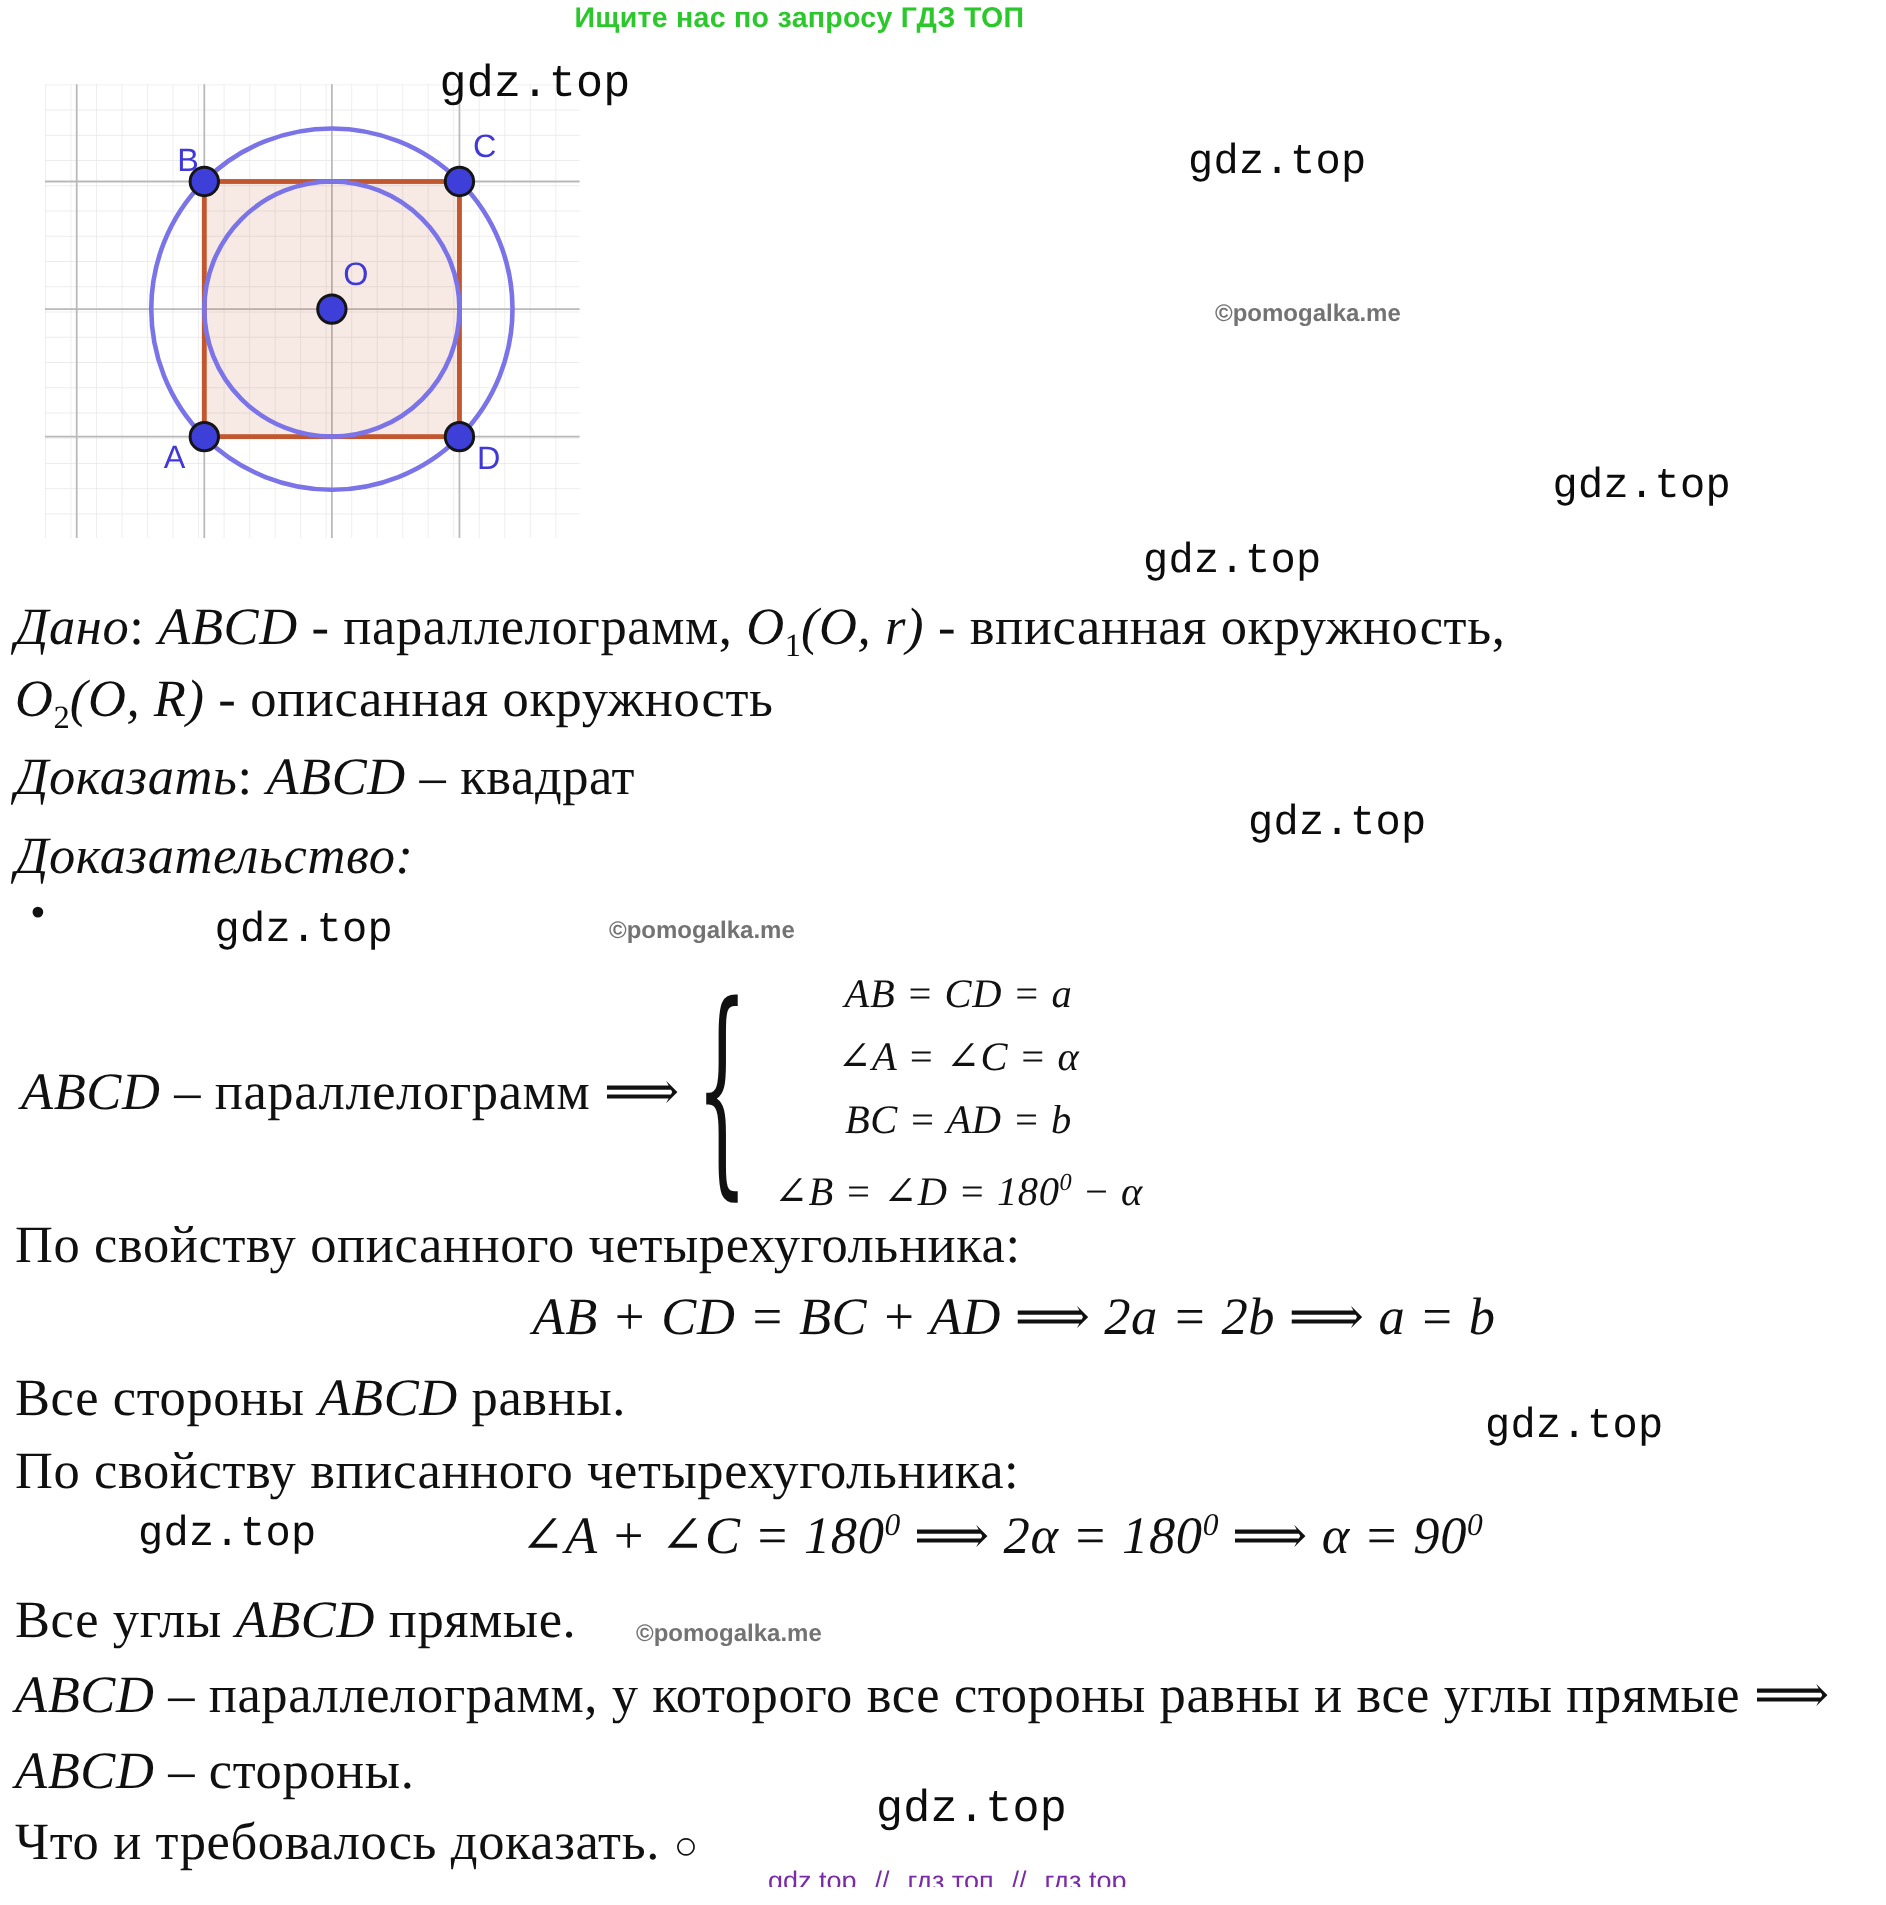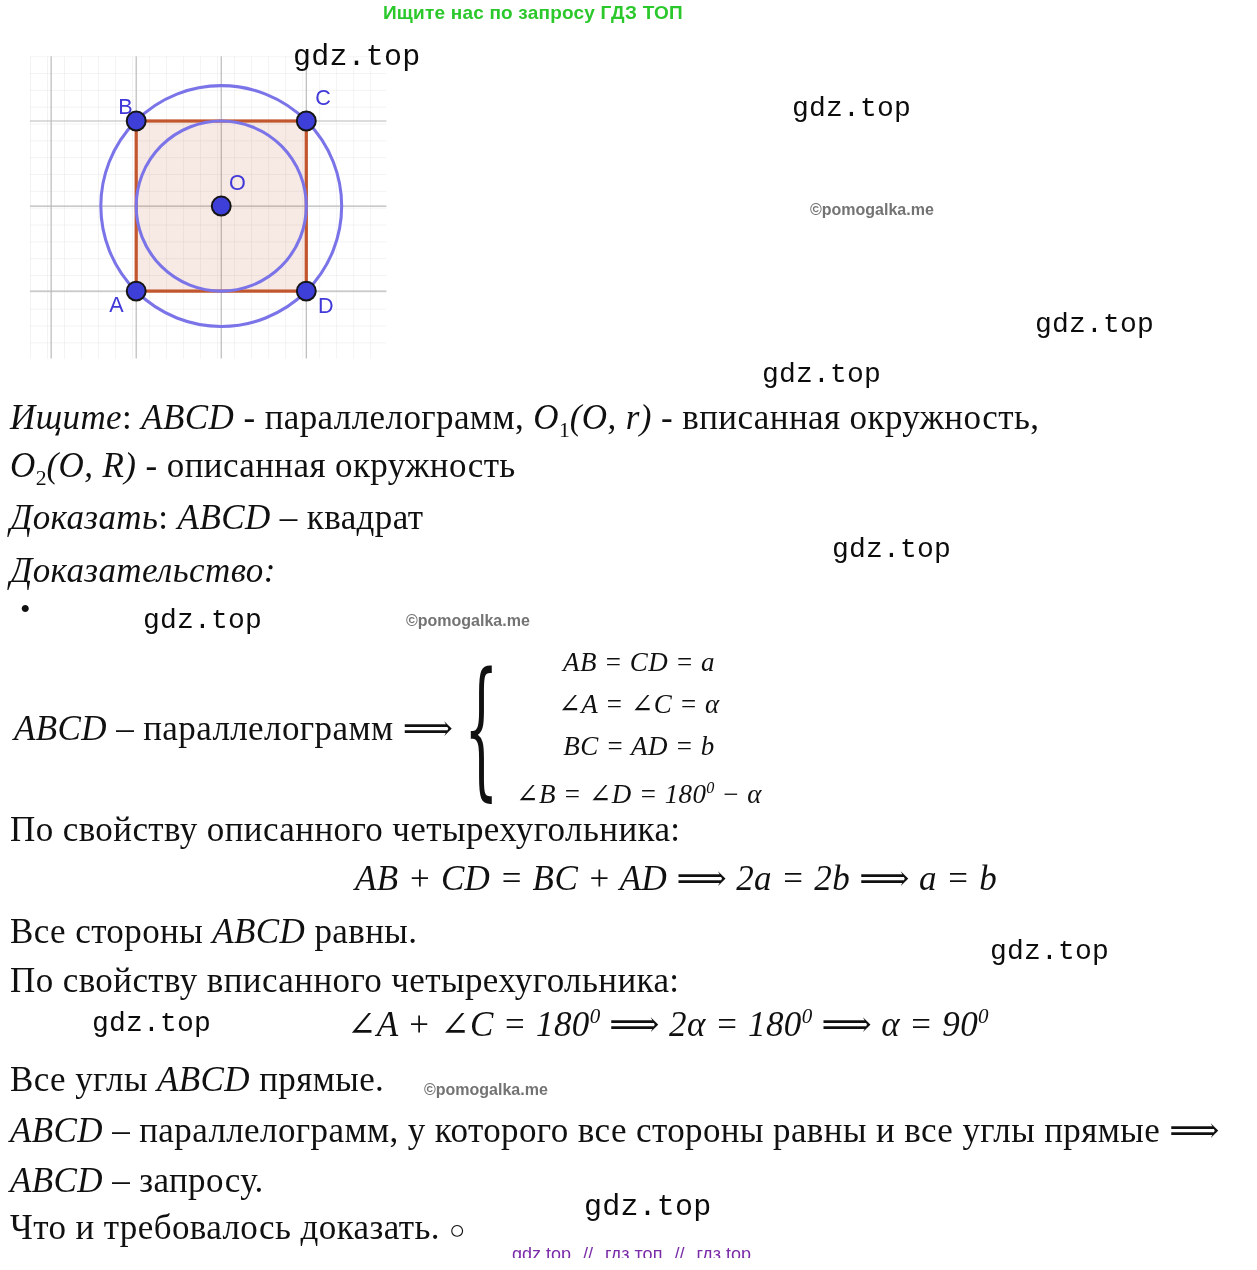--- a/index.html
+++ b/index.html
@@ -74,21 +74,21 @@
     </g>
   </svg>
 
   <div class="abs wm wm30" style="left:293px;top:40px;">gdz.top</div>
   <div class="abs wm wm28" style="left:792px;top:93px;">gdz.top</div>
   <div class="abs pm" style="left:810px;top:201px;">©pomogalka.me</div>
   <div class="abs wm wm28" style="left:1035px;top:309px;">gdz.top</div>
   <div class="abs wm wm28" style="left:762px;top:359px;">gdz.top</div>
 
   <div class="abs line" style="left:10px;top:398px;">
-    <span class="it">Ищите</span><span>: </span><span class="it">ABCD</span><span> - параллелограмм, </span><span class="it">O</span><sub>1</sub><span class="it">(O, r)</span><span> - вписанная окружность,</span>
+    <span class="it">Дано</span><span>: </span><span class="it">ABCD</span><span> - параллелограмм, </span><span class="it">O</span><sub>1</sub><span class="it">(O, r)</span><span> - вписанная окружность,</span>
   </div>
   <div class="abs line" style="left:10px;top:446px;">
     <span class="it">O</span><sub>2</sub><span class="it">(O, R)</span><span> - описанная окружность</span>
   </div>
 
   <div class="abs line" style="left:10px;top:498px;">
     <span class="it">Доказать</span><span>: </span><span class="it">ABCD</span><span> – квадрат</span>
   </div>
 
   <div class="abs wm wm28" style="left:832px;top:534px;">gdz.top</div>
@@ -138,21 +138,21 @@
     <span>Все углы </span><span class="it">ABCD</span><span> прямые.</span>
   </div>
 
   <div class="abs pm" style="left:424px;top:1081px;">©pomogalka.me</div>
 
   <div class="abs line" style="left:10px;top:1110px;">
     <span class="it">ABCD</span><span> – параллелограмм, у которого все стороны равны и все углы прямые </span><span>⟹</span>
   </div>
 
   <div class="abs line" style="left:10px;top:1161px;">
-    <span class="it">ABCD</span><span> – запросу.</span>
+    <span class="it">ABCD</span><span> – стороны.</span>
   </div>
 
   <div class="abs wm wm30" style="left:584px;top:1190px;">gdz.top</div>
 
   <div class="abs line" style="left:10px;top:1208px;">
     <span>Что и требовалось доказать. </span><span class="qed-circle">○</span>
   </div>
 
   <div class="abs footer" style="left: 512px; top: 1244px; color: rgb(122, 43, 168);">
     <span>gdz top</span>

